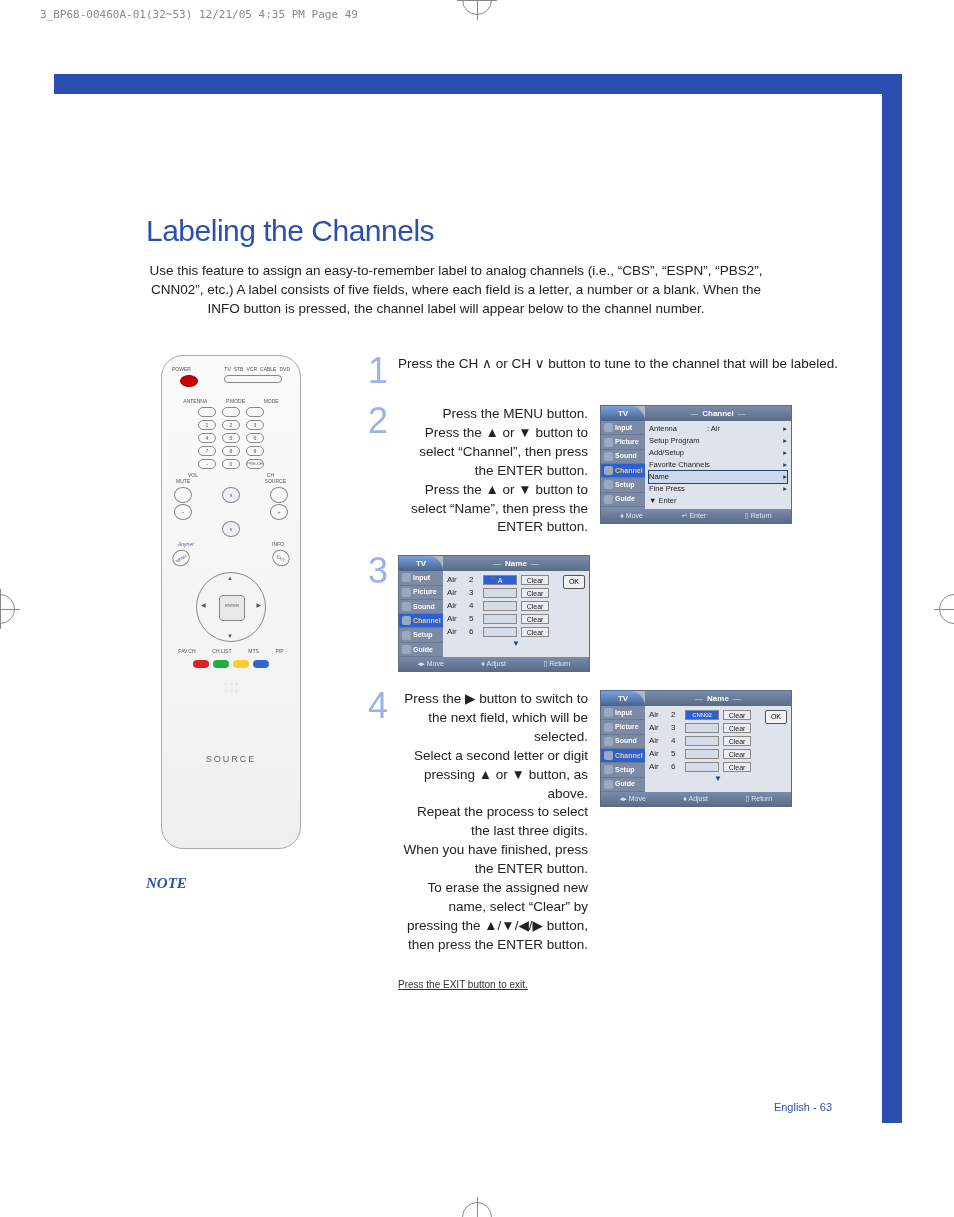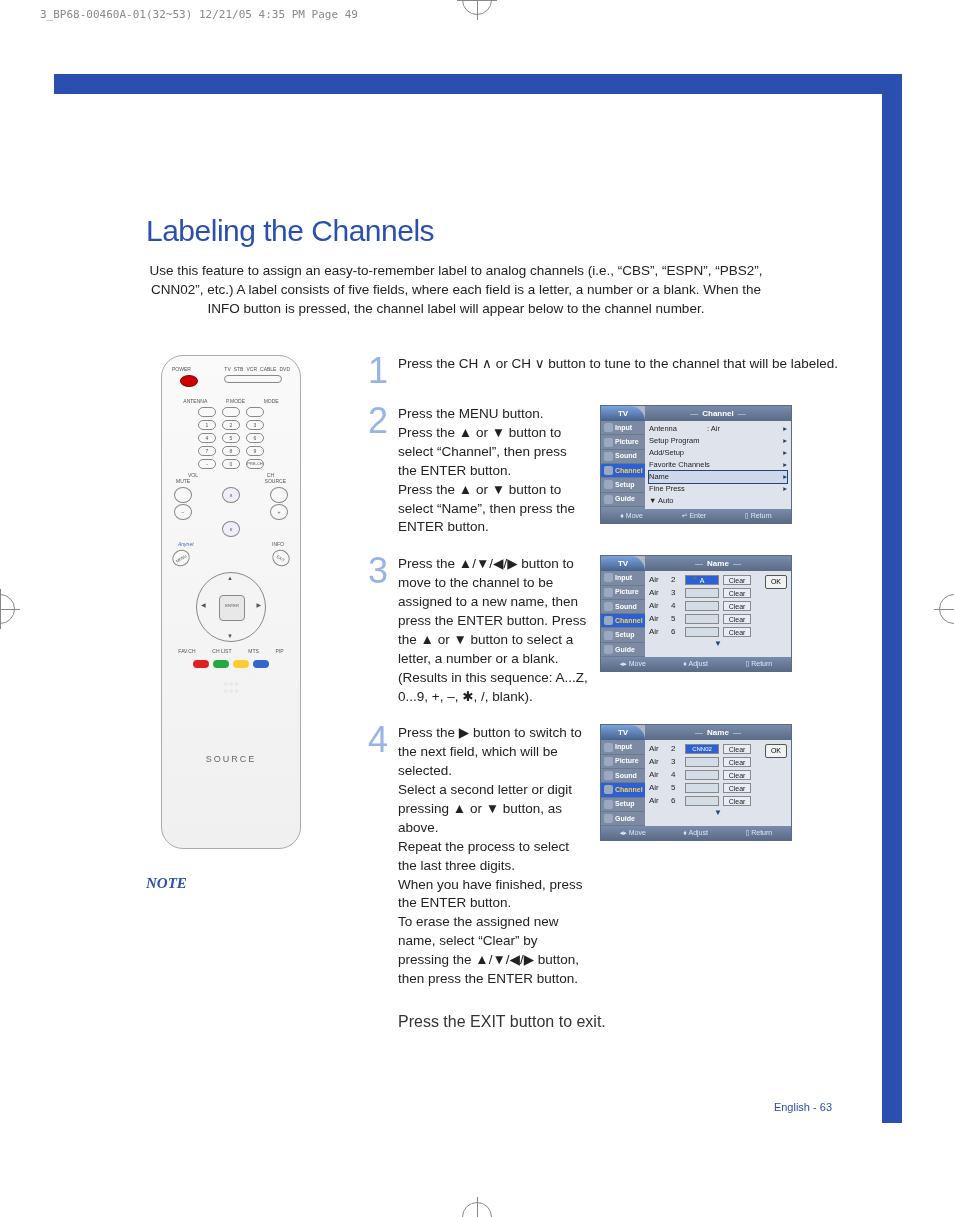--- a/index.html
+++ b/index.html
@@ -34,21 +34,21 @@
   .r-nav-center { position:absolute; top:22px; left:22px; width:26px; height:26px; border:1px solid #888; border-radius:4px; background:#e8e8e8; }
   .r-color-row { display:flex; justify-content:center; gap:4px; margin-top:6px; }
   .r-color { width:16px; height:8px; border-radius:4px; }
   .r-logo { font-family: Arial; letter-spacing:2px; font-size:9px; color:#666; margin-top:60px; }
   .note-heading { color: #2b4fb0; font-style: italic; font-weight: bold; font-size: 15px; margin-top: 26px; font-family: 'Times New Roman', serif; }
   .note-body { font-style: italic; font-size: 13px; line-height: 1.35; color: #222; padding-left: 12px; text-indent: -12px; }
   .step { display: flex; gap: 10px; margin-bottom: 18px; }
   .step-num { font-family: 'Arial Narrow', Arial; font-size: 36px; color: #98b3e6; font-weight: normal; line-height: 0.9; width: 22px; flex-shrink:0; text-align:right; }
   .step-body { font-size: 13.5px; line-height: 1.4; color: #222; flex: 1; }
   .step-row { display:flex; gap:12px; align-items:flex-start; }
-  .step-text { flex:1; max-width:190px; }
+  .step-text { flex:1; max-width:190px;text-align:right; }
   .osd { width: 192px; flex-shrink:0; font-size: 8px; color:#fff; border:1px solid #5a6b85; background:#b0b8c8; }
   .osd-header { display:flex; height:15px; }
   .osd-tv-tab { width:44px; background:linear-gradient(#7aa3e0,#47628c); color:#fff; font-weight:bold; display:flex; align-items:center; justify-content:center; border-radius:0 16px 0 0; }
   .osd-title-tab { flex:1; background:linear-gradient(#7a8cad,#5a6b85); display:flex; align-items:center; justify-content:center; font-weight:bold; position:relative; }
   .osd-title-tab::before, .osd-title-tab::after { content:'—'; color:#acc; margin:0 4px; }
   .osd-main { display:flex; min-height:82px; }
   .osd-side { width:44px; background:#7c8aa3; display:flex; flex-direction:column; }
   .osd-side-item { height:14.3px; display:flex; align-items:center; padding:0 3px; gap:2px; font-size:7px; font-weight:bold; color:#fff; border-bottom:1px solid #6a7890 }
   .osd-side-item.active { background:#2b60d6; color:#ffd050; }
   .osd-side-icon { width:9px; height:9px; background:#9aa8c0; border-radius:2px; flex-shrink:0; }
@@ -59,21 +59,21 @@
   .osd-ok { position:absolute; right:4px; top:4px; border:1px solid #555; background:#f2f2f2; color:#000; font-size:7px; padding:1px 5px; border-radius:2px; }
   .osd-name-row { display:flex; align-items:center; gap:4px; height:13px; }
   .osd-name-row .nm { width:18px; }
   .osd-name-row .nm2 { width:10px; }
   .osd-field { width:34px; height:10px; border:1px solid #888; background:#d4dce8; }
   .osd-field.cursor-a { background:#2b60d6; color:#fff; text-align:center; font-size:7px; line-height:9px; position:relative; }
   .osd-field.cursor-a::after { content:''; position:absolute; top:-3px; left:6px; border:3px solid transparent; border-bottom-color:#5a6b85; }
   .osd-clear { width:28px; height:10px; border:1px solid #888; background:#e8ecf4; text-align:center; font-size:7px; line-height:9px; color:#222;}
   .osd-footer { height:14px; background:linear-gradient(#7a8cad,#5a6b85); display:flex; align-items:center; justify-content:space-around; font-size:7px; color:#d8e8f8; }
   .page-num { position:absolute; bottom: 10px; right: 30px; font-size: 11px; color:#2b4fb0; }
-  .exit-line { font-size:16px; margin-top:24px; }
+  .exit-line { font-size:10px; margin-top:24px;text-decoration:underline; }
 </style>
 </head>
 <body>
 
 <div class="header-tag">3_BP68-00460A-01(32~53)  12/21/05  4:35 PM  Page 49</div>
 <div class="cropmark crop-top">
     <div class="crop-target"></div>
   </div>
 <div class="cropmark crop-bottom">
     <div class="crop-target"></div>
@@ -277,37 +277,36 @@
                     </div>
                   <div class="osd-row sel">
                       <span>Name</span>
                       <span class="osd-arrow">▸</span>
                     </div>
                   <div class="osd-row">
                       <span>Fine Press</span>
                       <span class="osd-arrow">▸</span>
                     </div>
                   <div class="osd-row">
-                      <span>▼ Auto</span>
+                      <span>▼ Enter</span>
                     </div>
                 </div>
               </div>
               <div class="osd-footer">
                   <span>♦ <span>Move</span></span>
                   <span>↵ <span>Enter</span></span>
                   <span>▯ <span>Return</span></span>
                 </div>
             </div>
           </div>
         </div>
 
         <div class="step">
           <div class="step-num">3</div>
           <div class="step-body step-row">
-            <div class="step-text">Press the ▲/▼/◀/▶ button to move to the channel to be assigned to a new name, then press the ENTER button. Press the ▲ or ▼ button to select a letter, a number or a blank. (Results in this sequence: A...Z, 0...9, +, –, ✱, /, blank).</div>
             <div class="osd">
               <div class="osd-header">
                   <div class="osd-tv-tab">TV</div>
                   <div class="osd-title-tab">Name</div>
                 </div>
               <div class="osd-main">
                 <div class="osd-side">
                   <div class="osd-side-item">
                       <div class="osd-side-icon"></div>
                       <span>Input</span>

